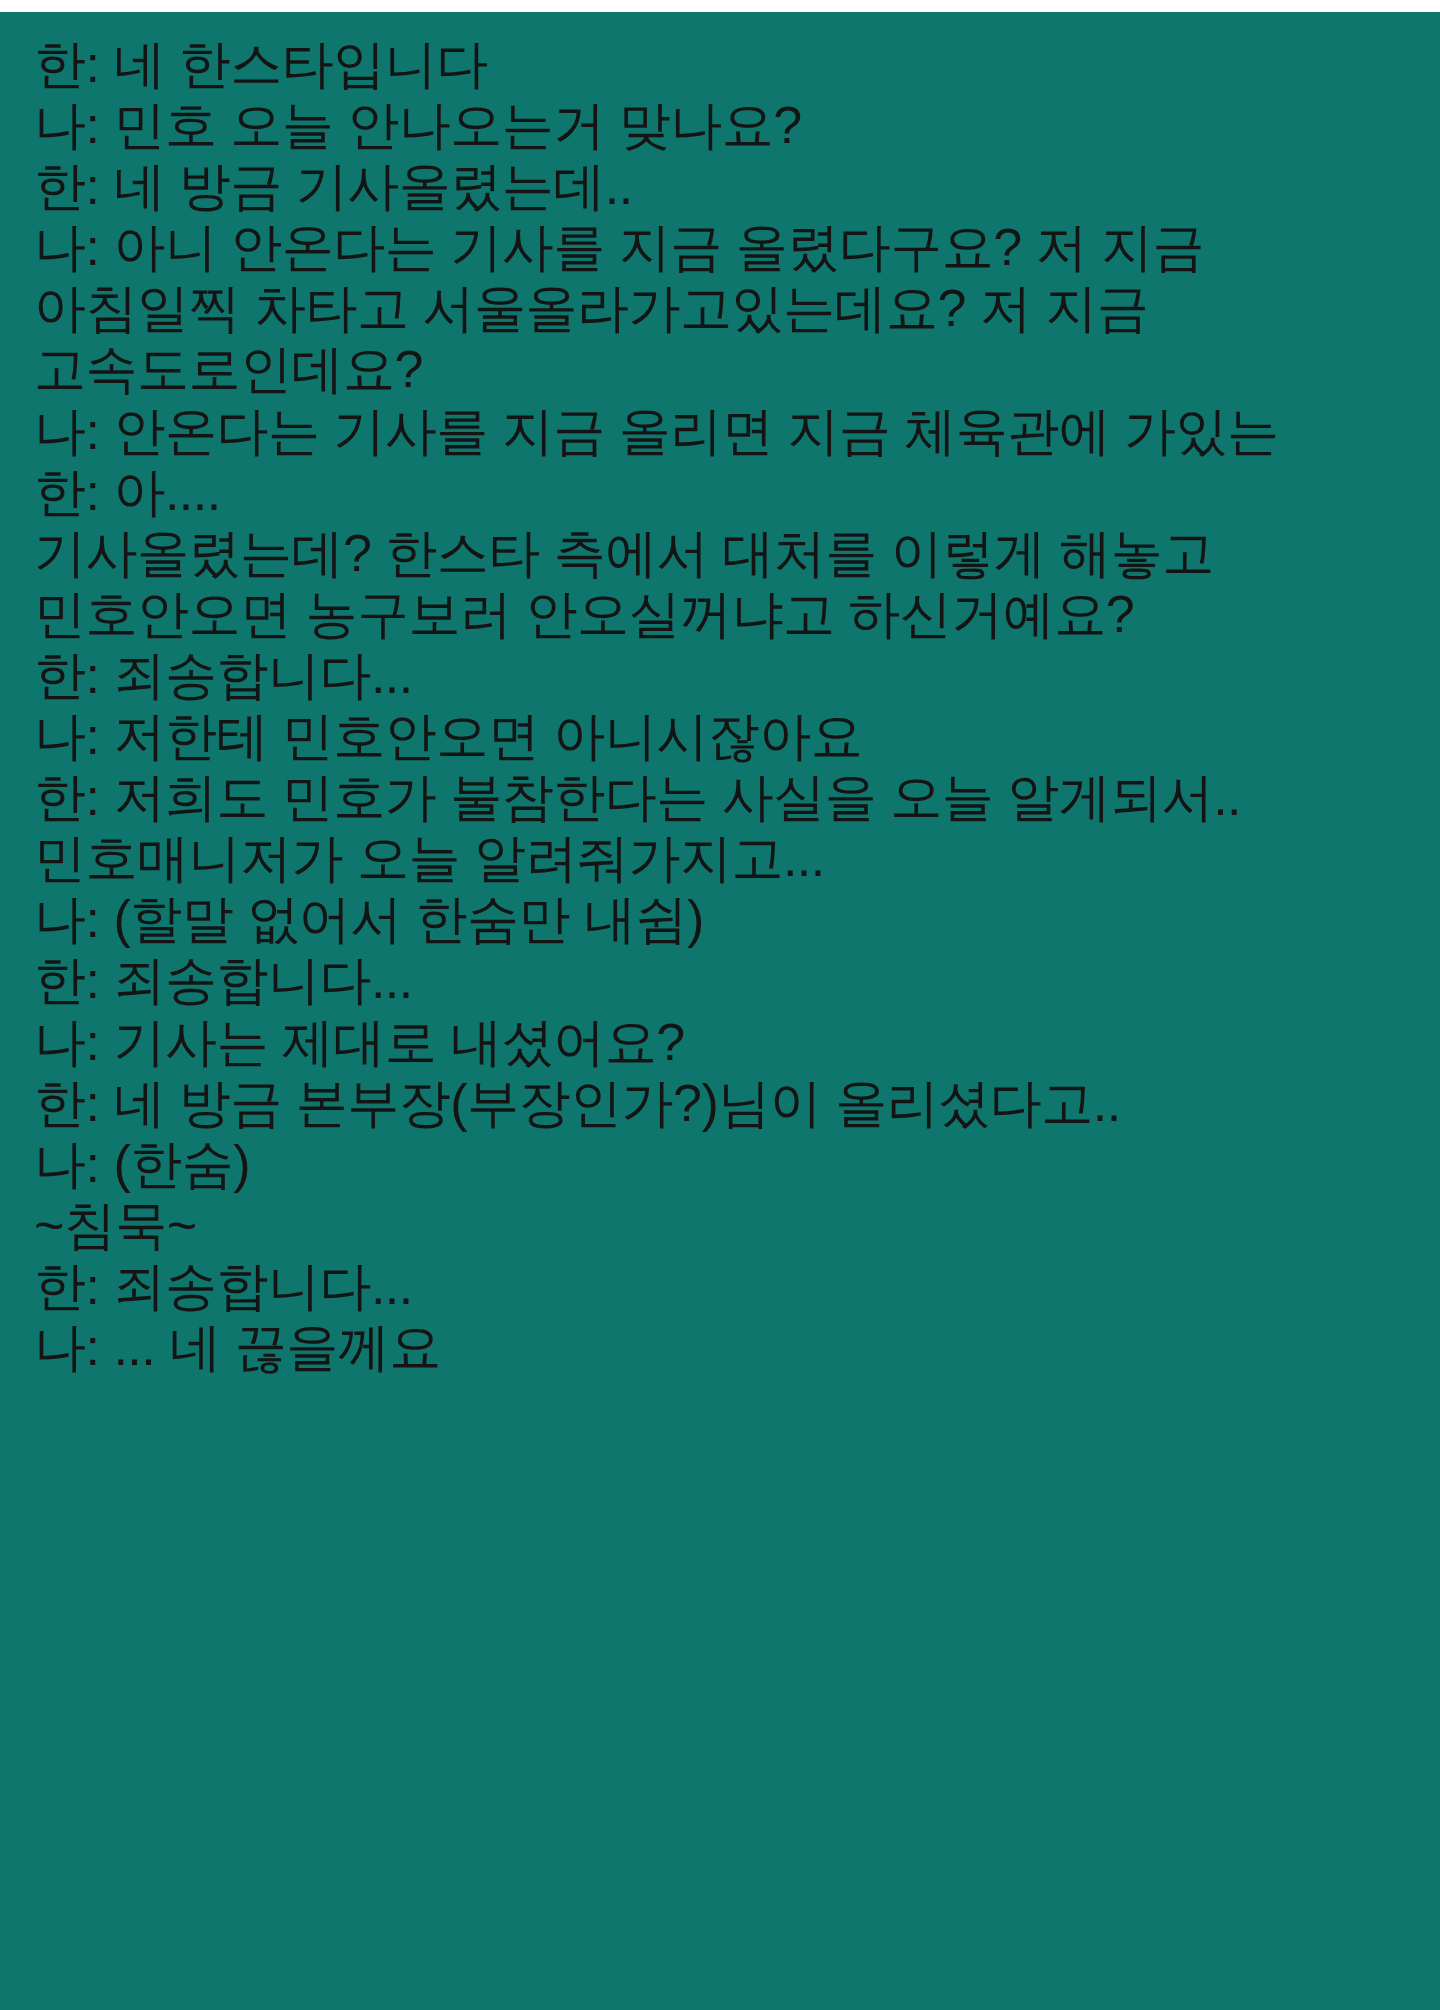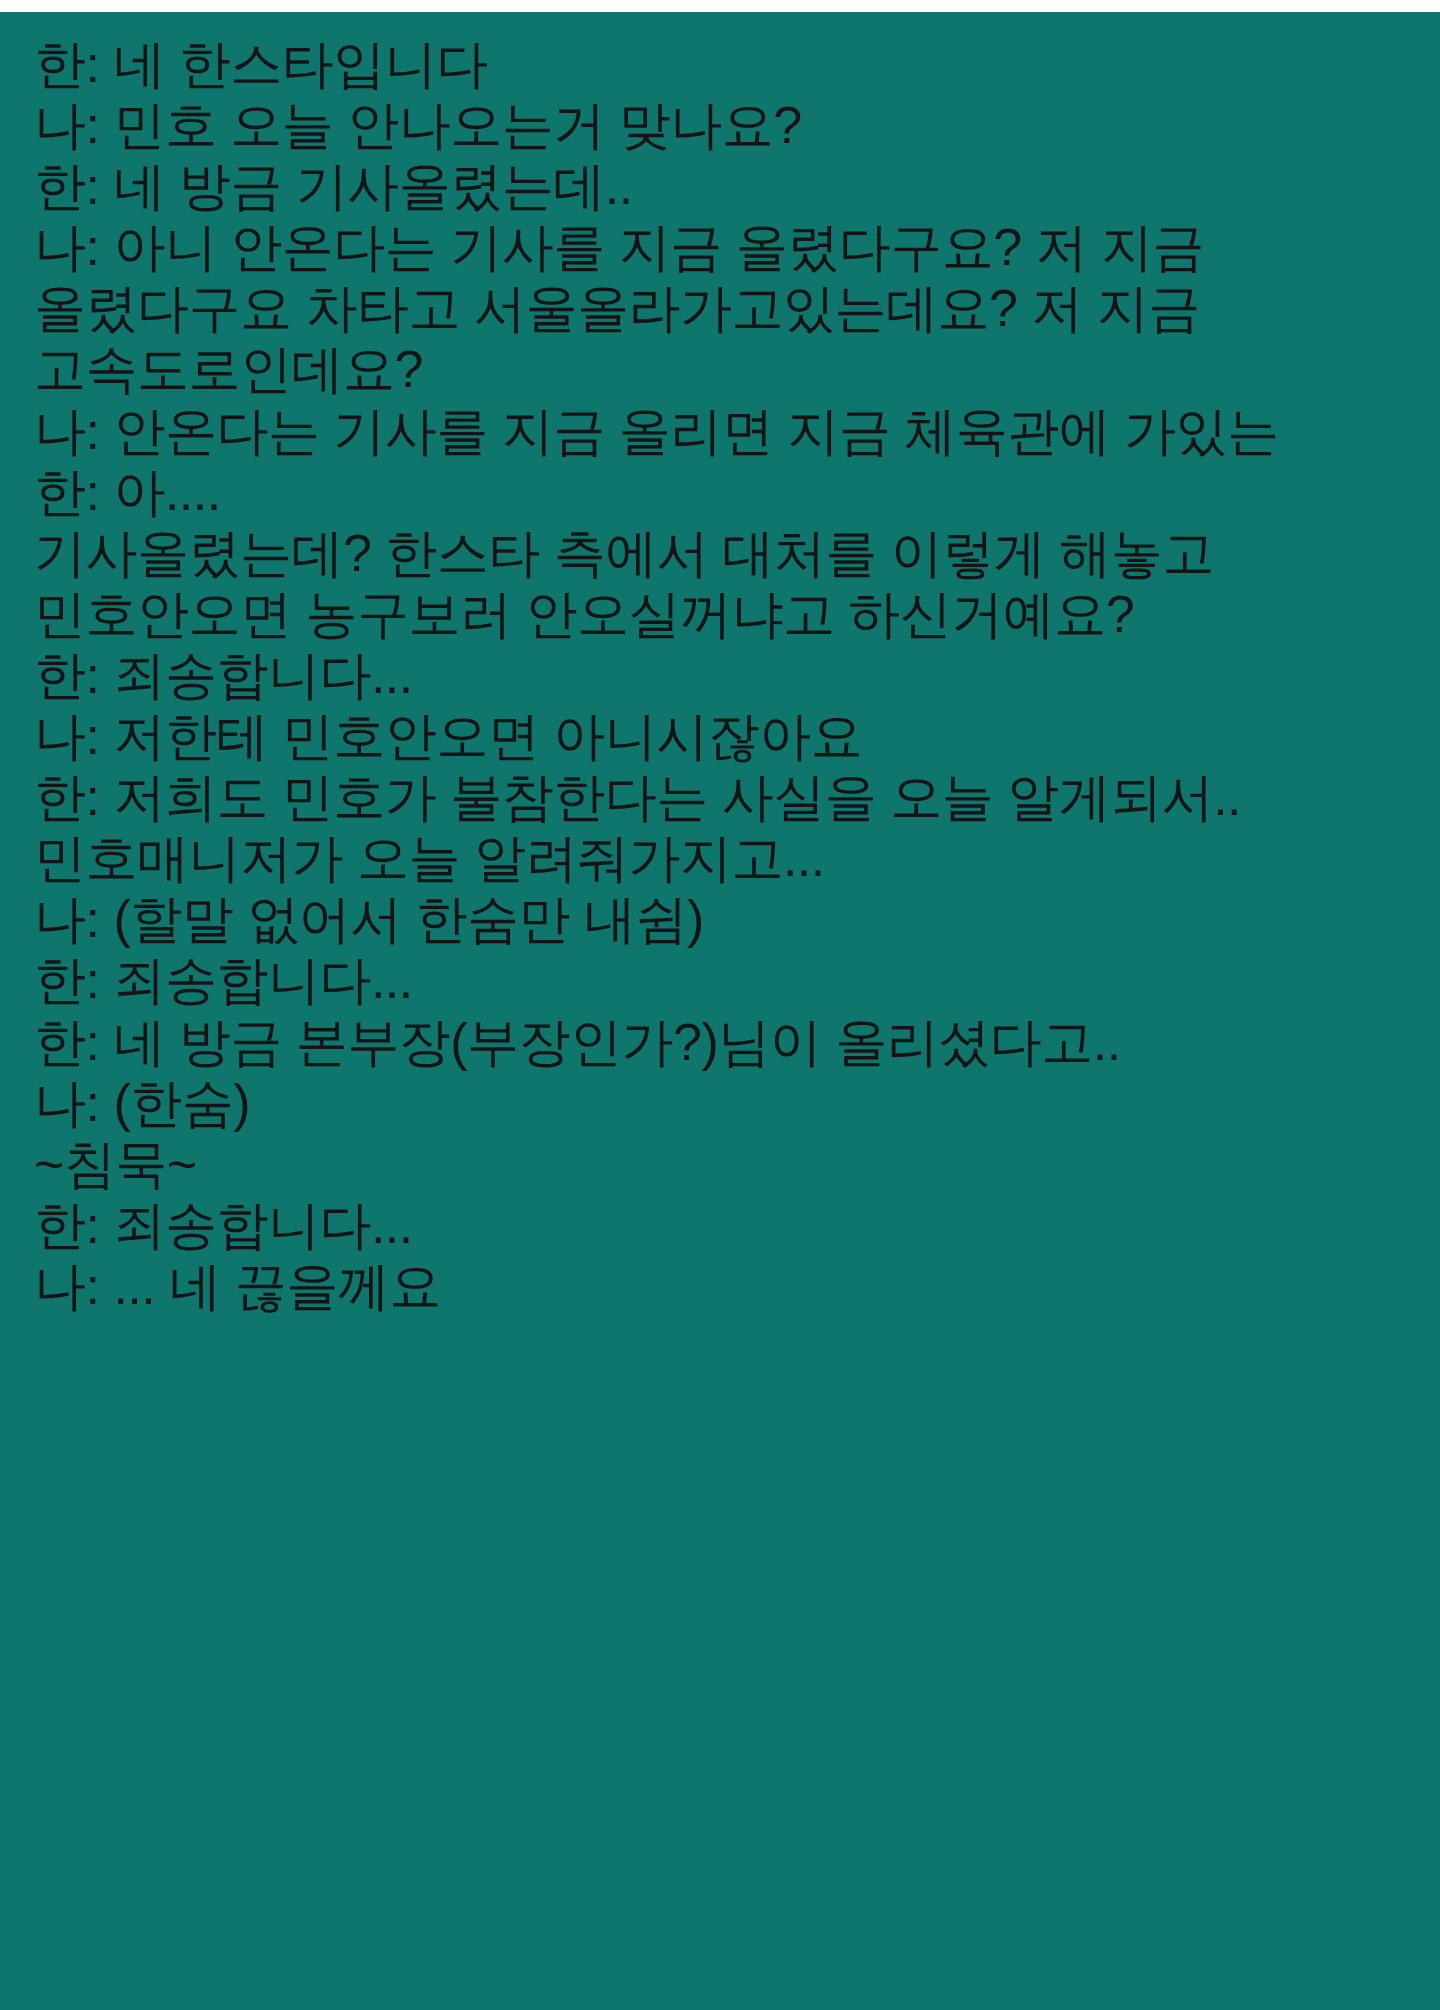--- a/index.html
+++ b/index.html
@@ -36,31 +36,32 @@
 </style>
 </head>
 <body>
 
 <div class="page">
   <div class="transcript">
     <div class="line">한: 네 한스타입니다</div>
     <div class="line">나: 민호 오늘 안나오는거 맞나요?</div>
     <div class="line">한: 네 방금 기사올렸는데..</div>
     <div class="line">나: 아니 안온다는 기사를 지금 올렸다구요? 저 지금</div>
-    <div class="line">올렸다구요 차타고 서울올라가고있는데요? 저 지금</div>
+    <div class="line">아침일찍 차타고 서울올라가고있는데요? 저 지금</div>
     <div class="line">고속도로인데요?</div>
     <div class="line">나: 안온다는 기사를 지금 올리면 지금 체육관에 가있는</div>
     <div class="line">한: 아....</div>
     <div class="line">기사올렸는데? 한스타 측에서 대처를 이렇게 해놓고</div>
     <div class="line">민호안오면 농구보러 안오실꺼냐고 하신거예요?</div>
     <div class="line">한: 죄송합니다...</div>
     <div class="line">나: 저한테 민호안오면 아니시잖아요</div>
     <div class="line">한: 저희도 민호가 불참한다는 사실을 오늘 알게되서..</div>
     <div class="line">민호매니저가 오늘 알려줘가지고...</div>
     <div class="line">나: (할말 없어서 한숨만 내쉼)</div>
     <div class="line">한: 죄송합니다...</div>
+    <div class="line">나: 기사는 제대로 내셨어요?</div>
     <div class="line">한: 네 방금 본부장(부장인가?)님이 올리셨다고..</div>
     <div class="line">나: (한숨)</div>
     <div class="line">~침묵~</div>
     <div class="line">한: 죄송합니다...</div>
     <div class="line">나: ... 네 끊을께요</div>
   </div>
 </div>
 
 </body></html>

